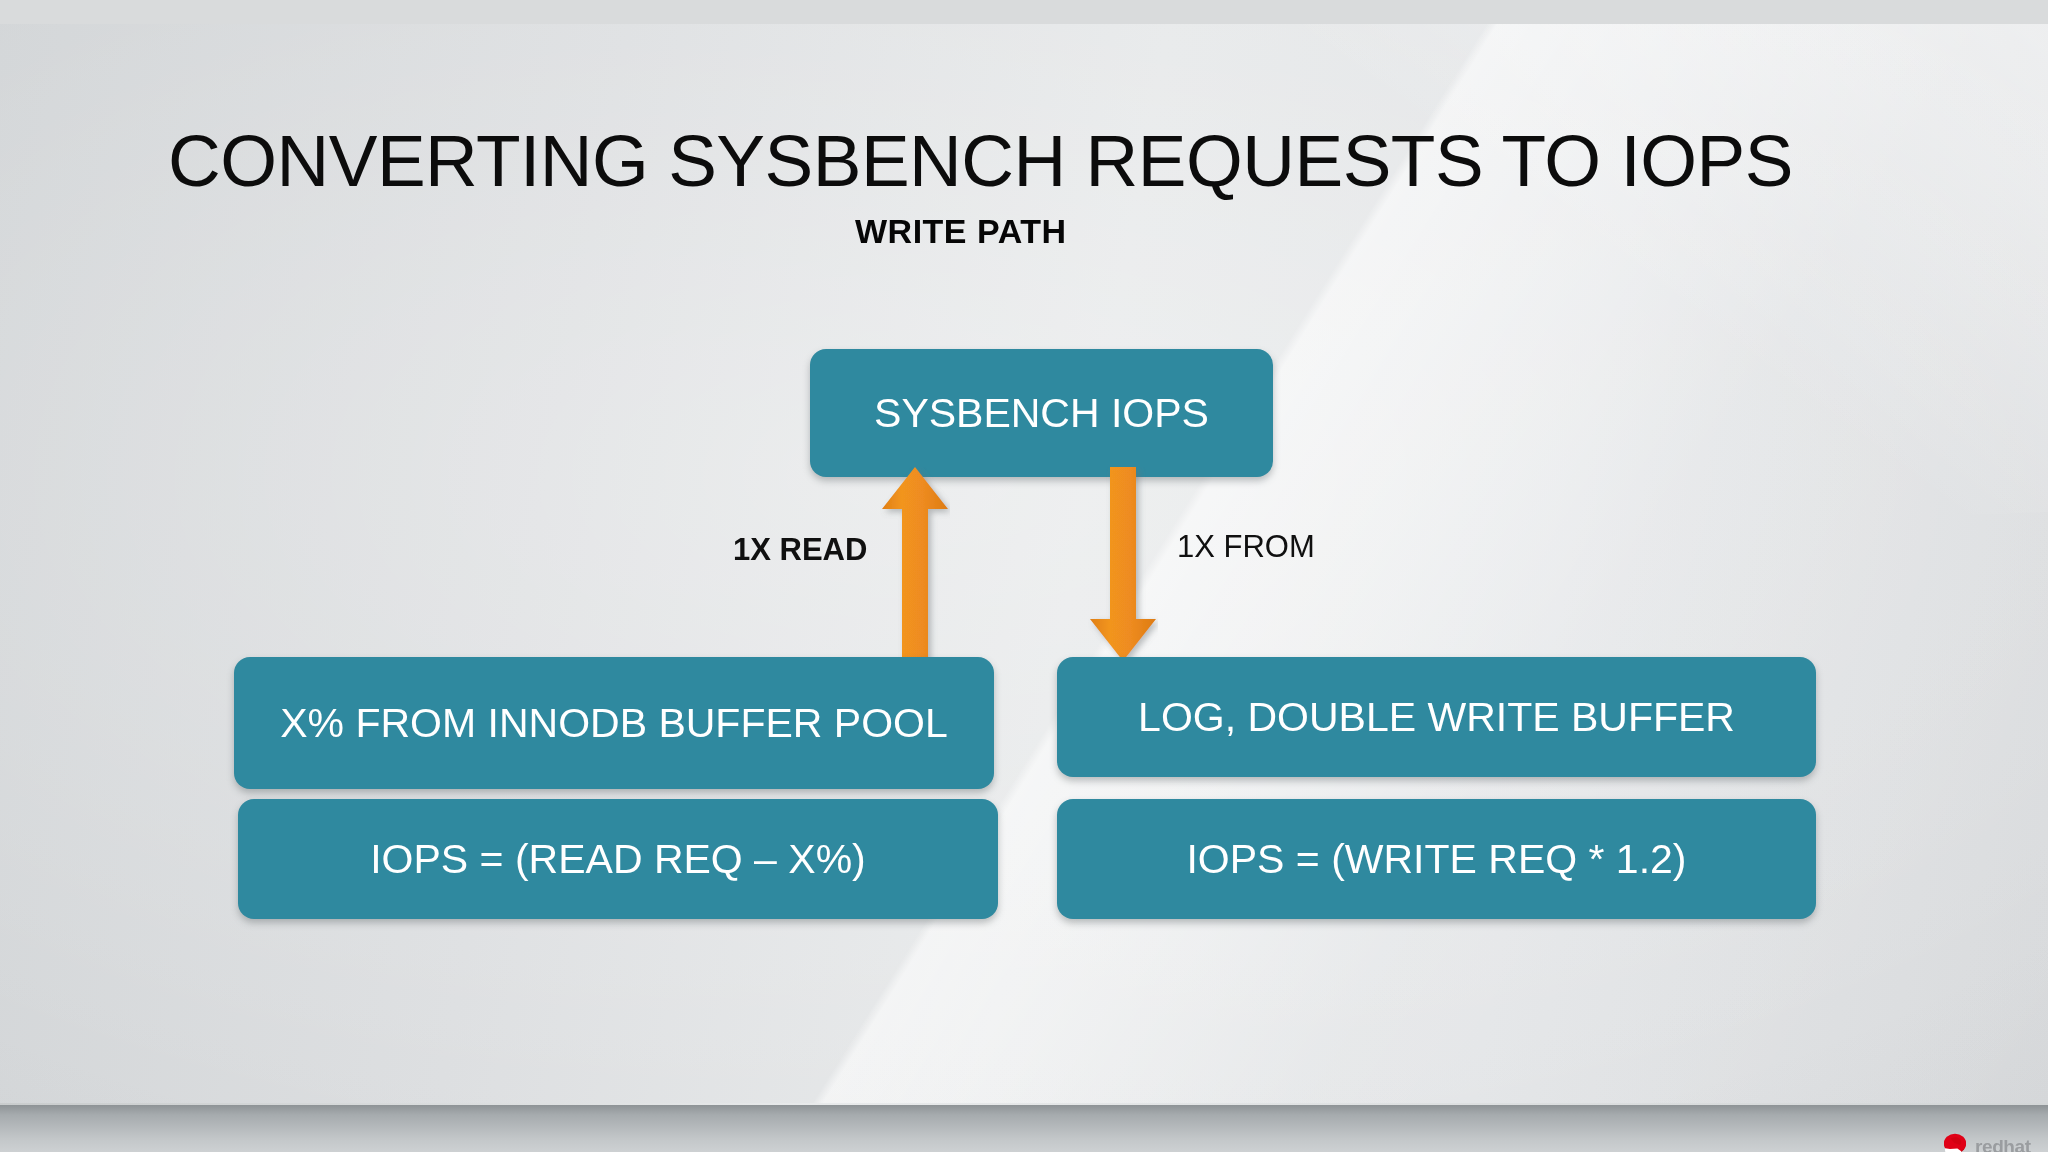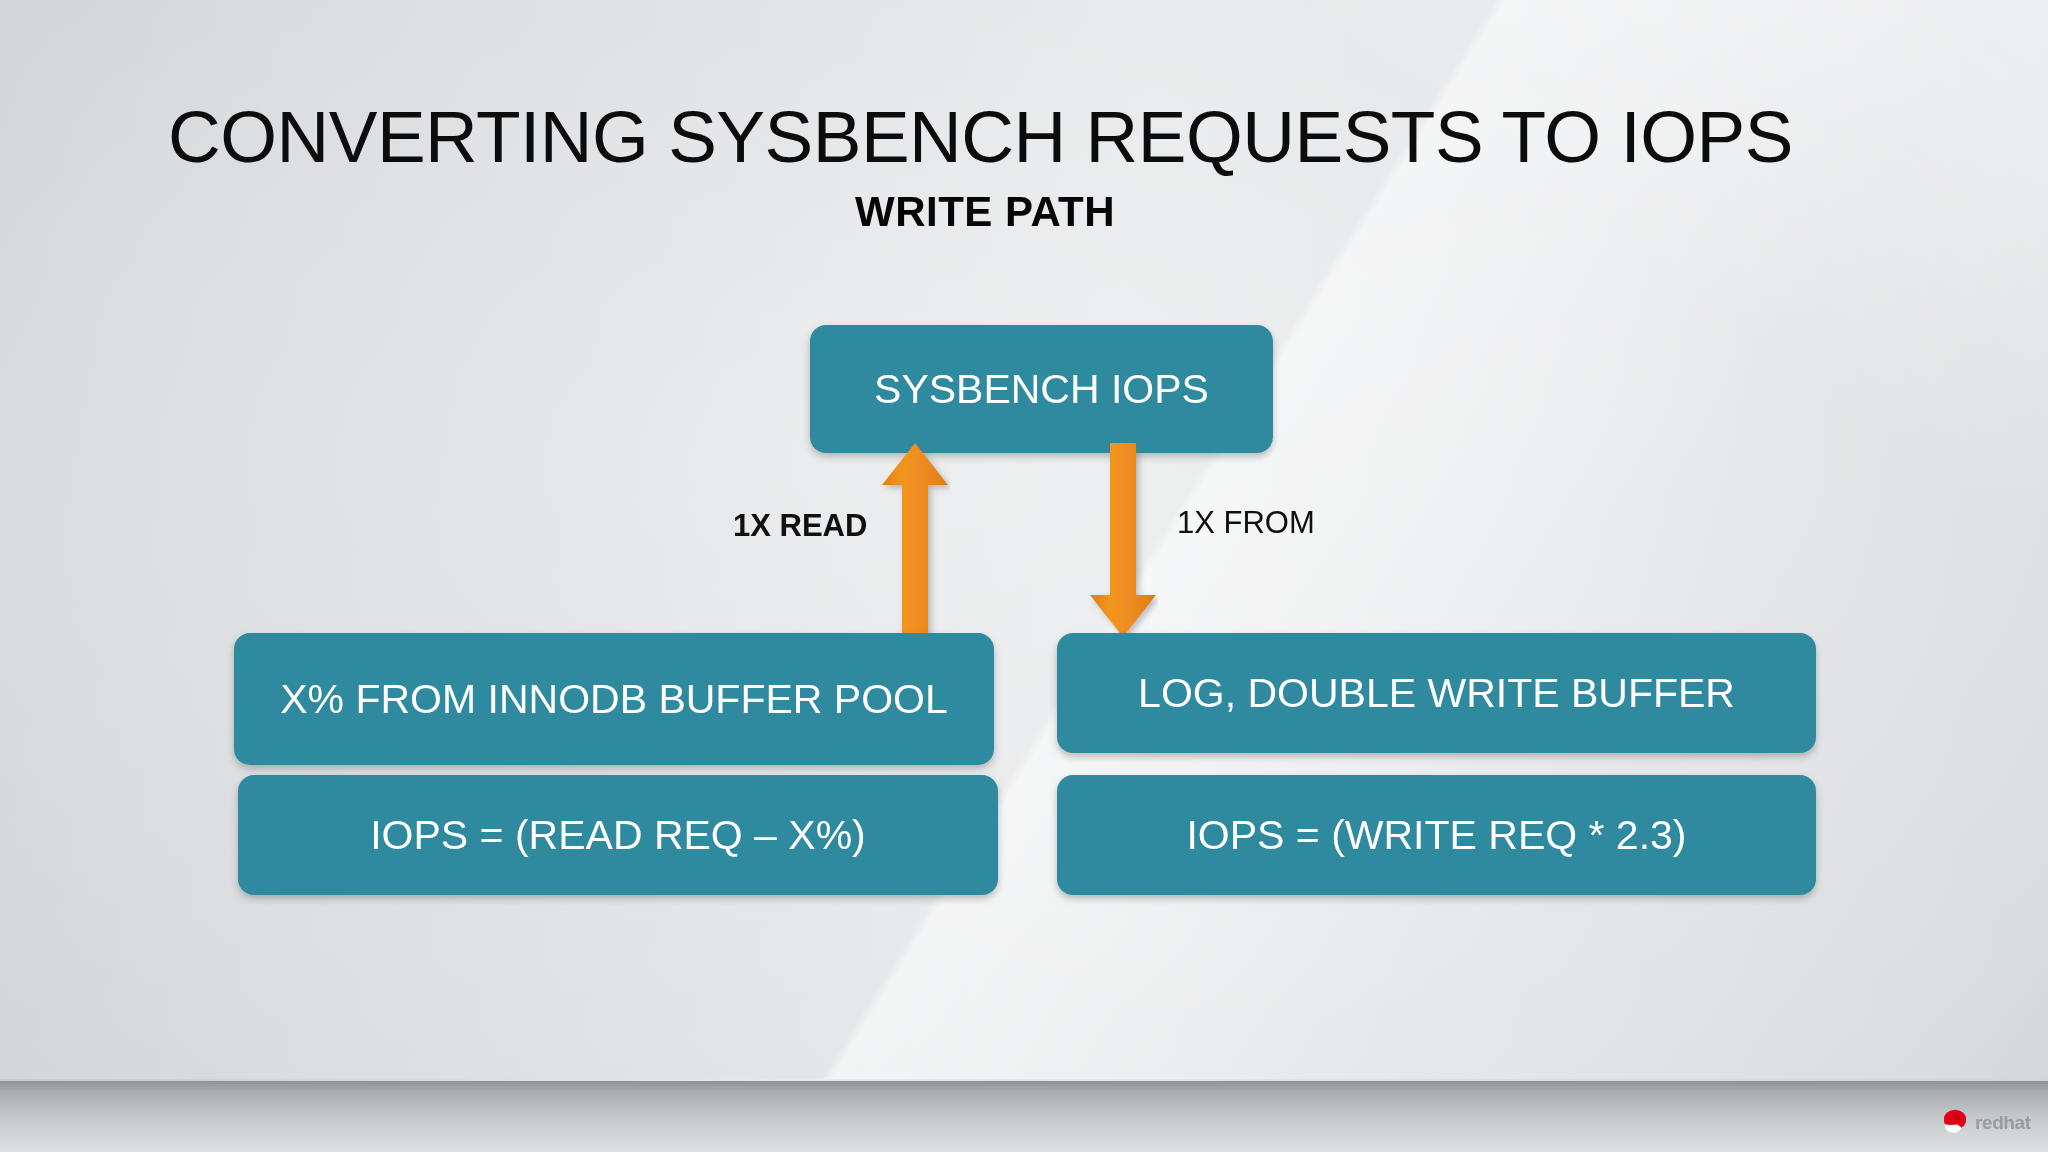--- a/index.html
+++ b/index.html
@@ -10,20 +10,21 @@
     position:relative;
   }
 
   
   #slide {
     position:absolute; inset:0;
     background:
       linear-gradient(122deg, rgba(255,255,255,0) 54%, rgba(255,255,255,0.55) 54.4%, rgba(255,255,255,0.10) 72%, rgba(255,255,255,0) 100%),
       linear-gradient(100deg, #d2d5d7 0%, #dcdee0 28%, #e6e8e9 52%, #e2e4e6 74%, #d8dadc 100%);
     overflow:hidden;
+    margin-top:24px;
   }
   
   #sheen {
     position:absolute; top:-260px; right:-200px;
     width:1100px; height:760px;
     background:linear-gradient(218deg, rgba(255,255,255,0.75) 0%, rgba(255,255,255,0.35) 38%, rgba(255,255,255,0) 62%);
     transform:rotate(-2deg);
     pointer-events:none;
   }
   #vignette {
@@ -45,21 +46,21 @@
   
   #title {
     position:absolute; left:168px; top:96px;
     width:1730px;
     font-size:73px; line-height:1.12;
     font-weight:400; letter-spacing:-0.5px;
     color:#0c0c0c;
   }
   #subtitle {
     position:absolute; left:855px; top:188px;
-    font-size:42px; font-weight:bold;
+    font-size:34px; font-weight:bold;
     letter-spacing:0.5px;
     color:#060606;
   }
 
   
   .box {
     position:absolute;
     display:flex; align-items:center; justify-content:center;
     color:#ffffff;
     background:#2f899f;
@@ -166,21 +167,21 @@
 
   <div class="box" id="box-read-formula">
     <span>IOPS = (READ REQ – X%)</span>
   </div>
 
   <div class="box" id="box-log-buffer">
     <span>LOG, DOUBLE WRITE BUFFER</span>
   </div>
 
   <div class="box" id="box-write-formula">
-    <span>IOPS = (WRITE REQ * 2.3)</span>
+    <span>IOPS = (WRITE REQ * 1.2)</span>
   </div>
 
   <div id="footer-rule"></div>
   <div id="footer-band"></div>
 
   <div id="logo">
     <svg id="logo-mark" viewBox="0 0 30 26">
       <ellipse cx="14" cy="11" rx="11" ry="9.4" fill="#c9000f"></ellipse>
       <ellipse cx="14" cy="10.2" rx="11" ry="9.4" fill="#e00016"></ellipse>
       <path d="M4.2 15.2 C4.2 15.2 3 19.4 6.6 22.1 C9.6 24.3 14.6 24.1 17.6 22.2 C20 20.7 20.2 18.3 20.2 18.3 L16.4 15.6 L9 15.9 Z" fill="#ffffff"></path>

